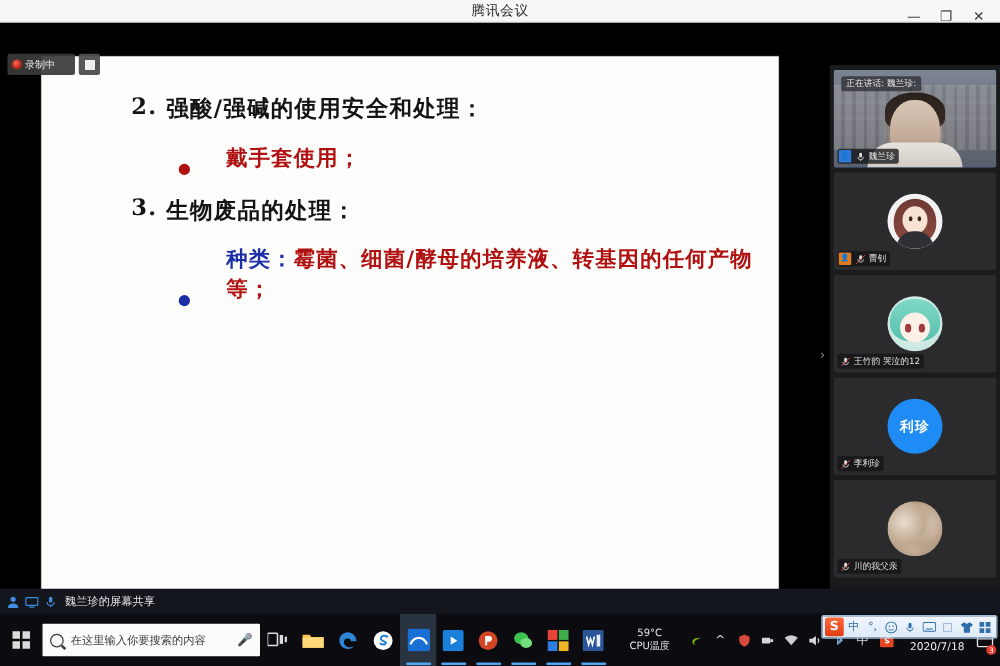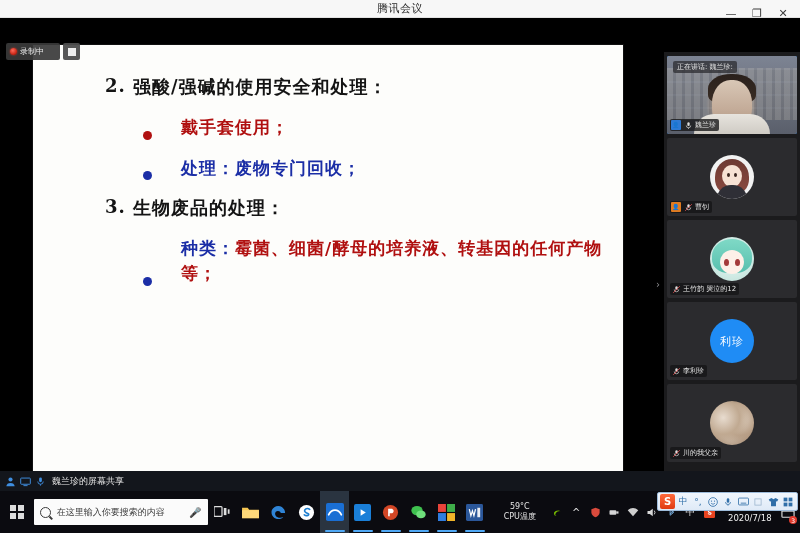--- a/index.html
+++ b/index.html
@@ -185,21 +185,21 @@
     background: linear-gradient(180deg,#7fd9c6 0%,#58bfae 100%);
   }
   .av-anime .a-face {
     position: absolute; left: 50%; top: 13px; transform: translateX(-50%);
     width: 24px; height: 24px; border-radius: 50%; background: #fdf0e8;
   }
   .av-anime .a-eye { position: absolute; top: 22px; width: 5px; height: 7px; border-radius: 50%; background: #a33a3a; }
   .av-anime .a-eye.l { left: 14px; } .av-anime .a-eye.r { right: 14px; }
 
   .av-blue {
-    background: #1f8cf5; display: flex; align-items: center; justify-content: center;
+    background: #1f8cf5; display: flex; align-items: center; justify-content: center; font-weight: bold;
   }
   .av-blue span { color: #fff; font-size: 11px; letter-spacing: 1px; }
 
   .av-photo {
     background:
       radial-gradient(circle at 30% 38%, #e8dccf 0%, #c0a991 40%, rgba(150,120,95,0) 62%),
       radial-gradient(circle at 68% 42%, #e3d6c7 0%, #b89f87 40%, rgba(150,120,95,0) 62%),
       radial-gradient(circle at 48% 72%, #dacbbb 0%, #a98f77 45%, rgba(150,120,95,0) 68%),
       linear-gradient(180deg,#4a3528 0%, #2f2118 100%);
   }
@@ -328,24 +328,20 @@
         <div class="num-line">
           <span class="idx">2.</span>
           <span>强酸/强碱的使用安全和处理：</span>
         </div>
 
         <div class="bullet-line">
           <span class="dot red"></span>
           <span class="txt-red">戴手套使用；</span>
         </div>
 
-        <div class="bullet-line">
-          <span class="dot blue"></span>
-          <span class="txt-blue">处理：废物专门回收；</span>
-        </div>
 
         <div class="num-line">
           <span class="idx">3.</span>
           <span>生物废品的处理：</span>
         </div>
 
         <div class="bullet-line mix">
           <span class="dot blue"></span>
           <span><span class="lead">种类：</span><span class="rest">霉菌、细菌/酵母的培养液、转基因的任何产物等；</span></span>
         </div>

